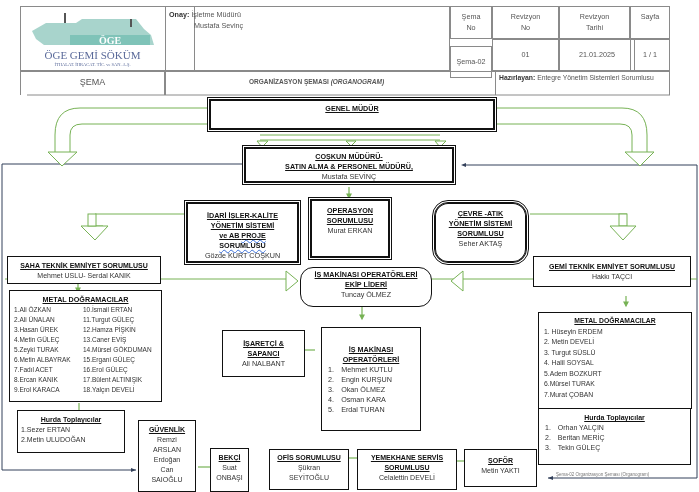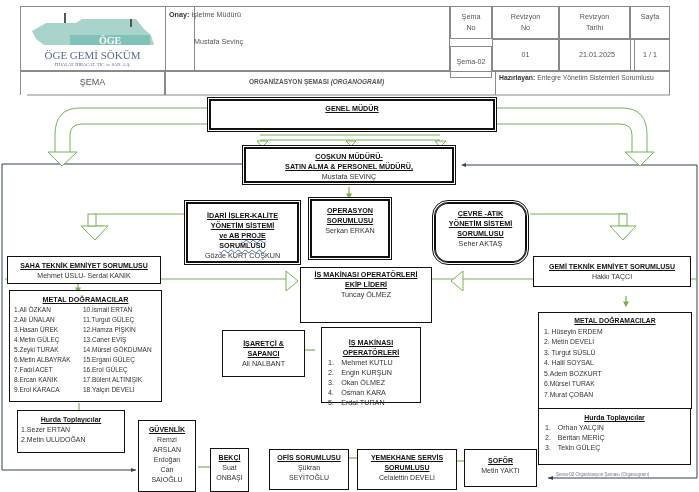--- a/index.html
+++ b/index.html
@@ -29,21 +29,21 @@
       <rect x="104" y="10" width="2" height="8" fill="#555"></rect>
       <rect x="44" y="26" width="80" height="10" fill="#7fc3b8"></rect>
       <text x="84" y="35" font-size="10" font-weight="bold" fill="#ffffff" text-anchor="middle" font-family="Liberation Serif, serif">ÖGE</text>
     </svg>
     <div class="abs ctr" style="left:0;top:42px;width:143px;font-family:'Liberation Serif',serif;font-size:11px;color:#5a6a9a;">ÖGE GEMİ SÖKÜM</div>
     <div class="abs ctr" style="left:0;top:55px;width:143px;font-family:'Liberation Serif',serif;font-size:4.5px;color:#5a6a9a;">İTHALAT. İHRACAT. TİC. ve SAN. A.Ş.</div>
   </div>
   <div class="hdr-cell" style="left:165px;top:6px;width:285px;height:65px;padding:3px 3px;">
     <span class="b" style="color:#333">Onay:</span>
     <span>İşletme Müdürü</span>
-    <div style="margin-left:25px;margin-top:18px;">Mustafa Sevinç</div>
+    <div style="margin-left:25px;margin-top:2px;">Mustafa Sevinç</div>
   </div>
 
   <div class="hdr-cell ctr" style="left:450px;top:6px;width:42px;height:33px;padding-top:4px;line-height:11px;">
     <div>Şema</div>
       <div>No</div>
     </div>
   <div class="hdr-cell ctr" style="left:492px;top:6px;width:67px;height:33px;padding-top:4px;line-height:11px;">
     <div>Revizyon</div>
       <div>No</div>
     </div>
@@ -147,41 +147,41 @@
   <div class="title">İDARİ İŞLER-KALİTE</div>
   <div class="title">YÖNETİM SİSTEMİ</div>
   <div class="title"><span>ve AB </span><span class="squig">PROJE</span></div>
   <div class="title squig">SORUMLUSU</div>
   <div>Gözde KURT COŞKUN</div>
 </div>
 
 <div class="box thick" style="left:308px;top:197px;width:84px;height:63px;padding-top:6px;">
   <div class="title">OPERASYON</div>
   <div class="title">SORUMLUSU</div>
-  <div>Serkan ERKAN</div>
+  <div>Murat ERKAN</div>
 </div>
 
 <div class="box thick" style="left:432px;top:200px;width:97px;height:65px;padding-top:6px;border-radius:16px;">
   <div class="title">ÇEVRE -ATIK</div>
   <div class="title">YÖNETİM SİSTEMİ</div>
   <div class="title">SORUMLUSU</div>
   <div>Seher AKTAŞ</div>
 </div>
 
 <div class="box" style="left:7px;top:256px;width:154px;height:28px;padding-top:4px;font-size:7px;">
   <div class="title">SAHA TEKNİK EMNİYET SORUMLUSU</div>
   <div>Mehmet USLU- Serdal KANIK</div>
 </div>
 
 <div class="box" style="left:533px;top:256px;width:158px;height:31px;padding-top:5px;font-size:7px;">
   <div class="title">GEMİ TEKNİK EMNİYET SORUMLUSU</div>
   <div>Hakkı TAÇCI</div>
 </div>
 
-<div class="box" style="left:300px;top:267px;width:132px;height:56px;padding-top:2px;">
+<div class="box" style="left:300px;top:267px;width:132px;height:40px;padding-top:2px;border-radius:13px;">
   <div class="title">İŞ MAKİNASI OPERATÖRLERİ</div>
   <div class="title">EKİP LİDERİ</div>
   <div>Tuncay ÖLMEZ</div>
 </div>
 
 <div class="box" style="left:9px;top:290px;width:153px;height:112px;padding-top:4px;font-size:6.5px;line-height:10px;">
   <div class="title" style="font-size:7.2px;">METAL DOĞRAMACILAR</div>
   <div class="list" style="position:absolute;left:4px;top:14px;" id="ml-col1">
       <div>1.Ali ÖZKAN</div>
       <div>2.Ali ÜNALAN</div>
@@ -218,21 +218,21 @@
       <div>7.Murat ÇOBAN</div>
     </div>
 </div>
 
 <div class="box" style="left:222px;top:330px;width:83px;height:47px;padding-top:8px;">
   <div class="title">İŞARETÇİ &amp;</div>
   <div class="title">SAPANCI</div>
   <div>Ali NALBANT</div>
 </div>
 
-<div class="box" style="left:321px;top:327px;width:100px;height:76px;padding-top:10px;">
+<div class="box" style="left:321px;top:327px;width:100px;height:104px;padding-top:17px;">
   <div class="title">İŞ MAKİNASI</div>
   <div class="title">OPERATÖRLERİ</div>
   <div class="list" style="padding-left:6px;" id="op-list">
       <div>1. Mehmet KUTLU</div>
       <div>2. Engin KURŞUN</div>
       <div>3. Okan ÖLMEZ</div>
       <div>4. Osman KARA</div>
       <div>5. Erdal TURAN</div>
     </div>
 </div>

